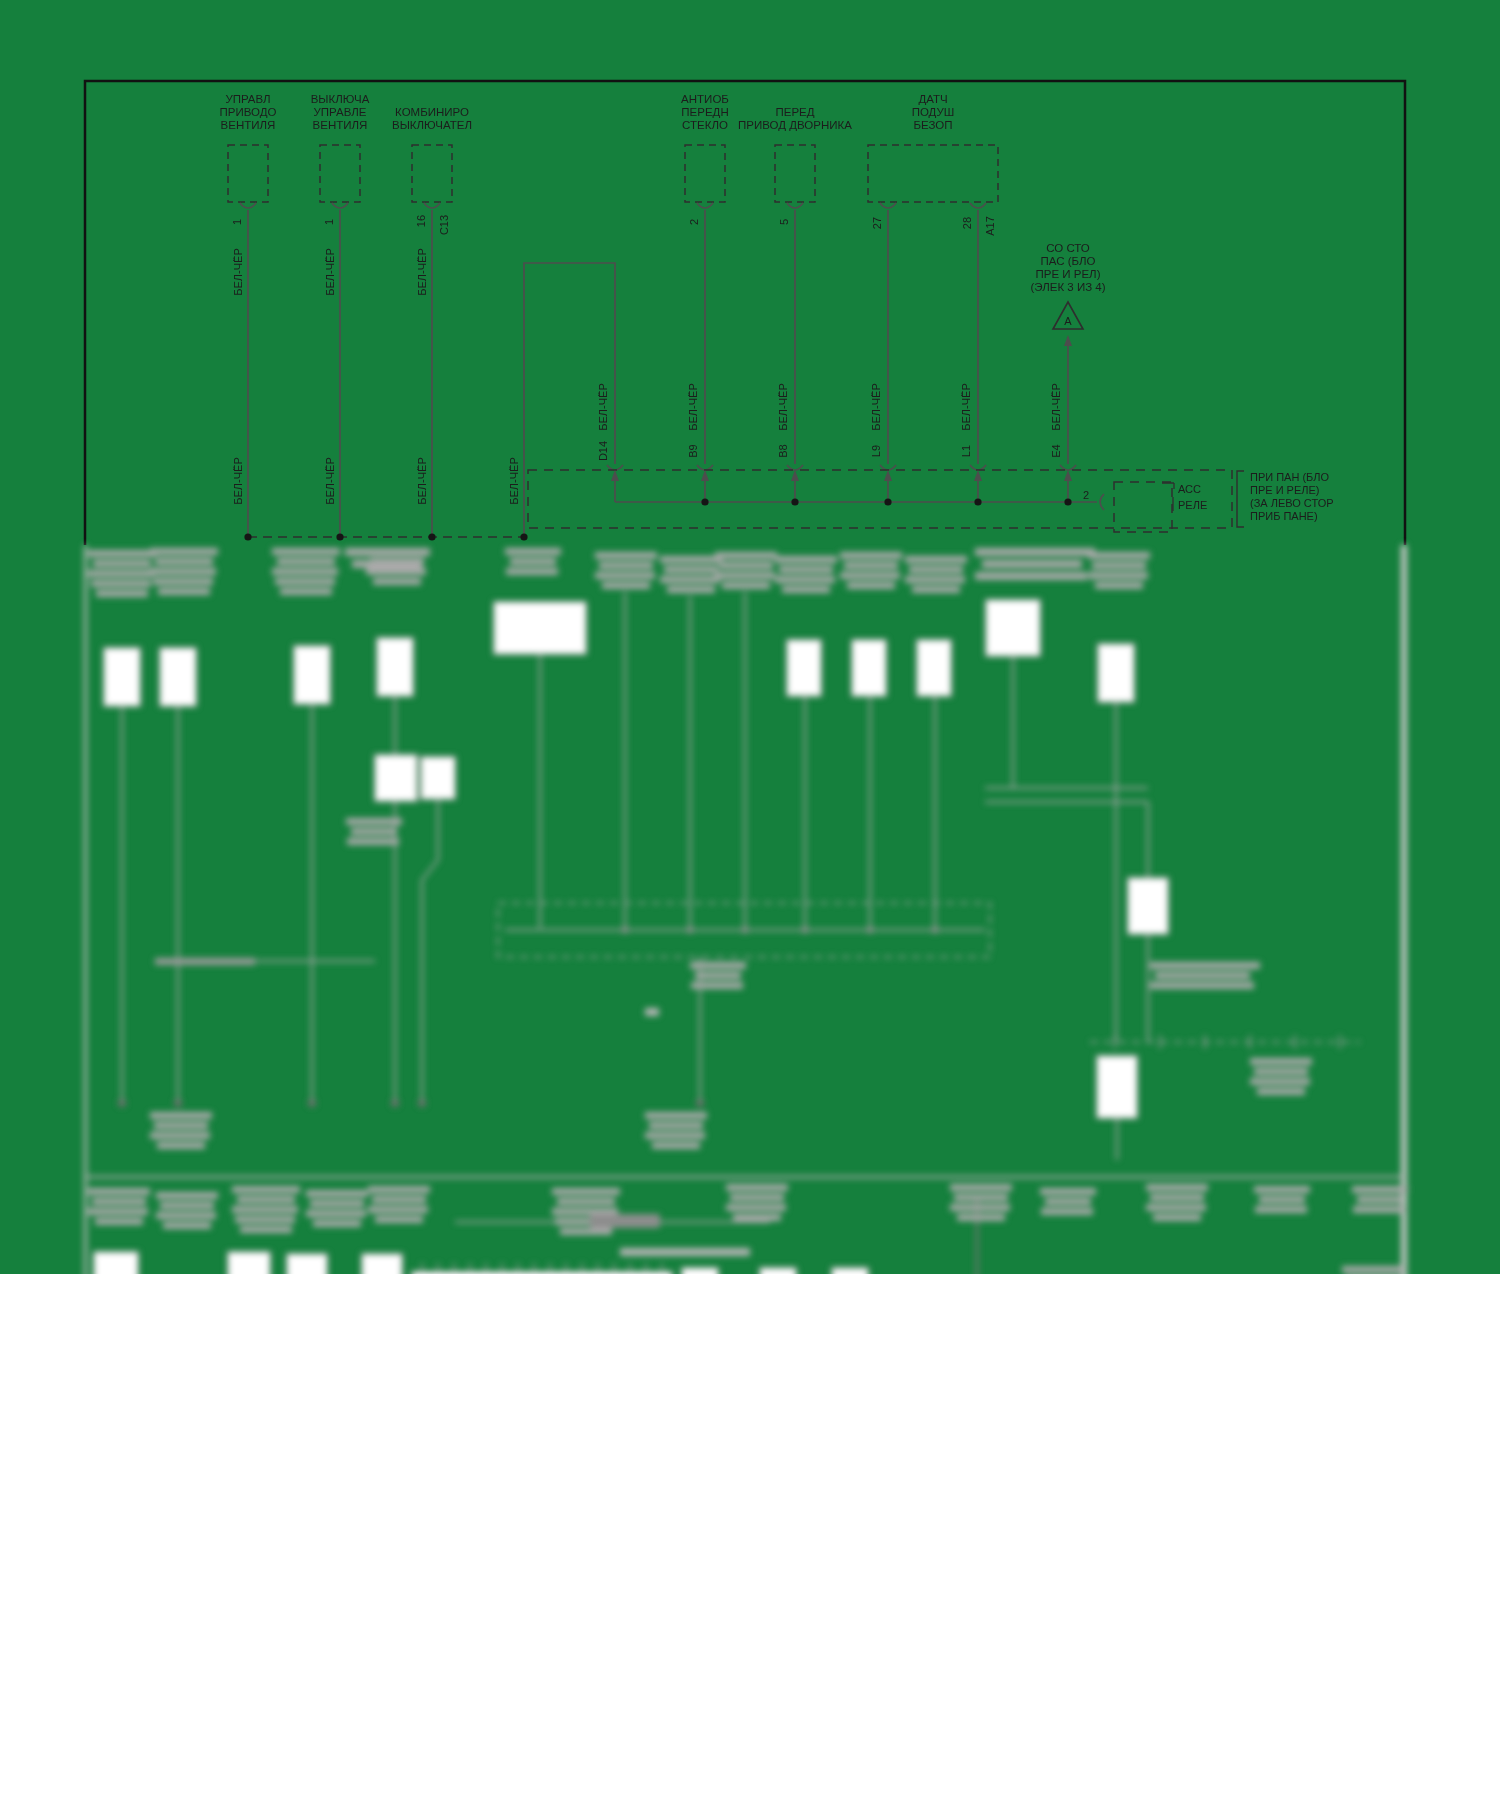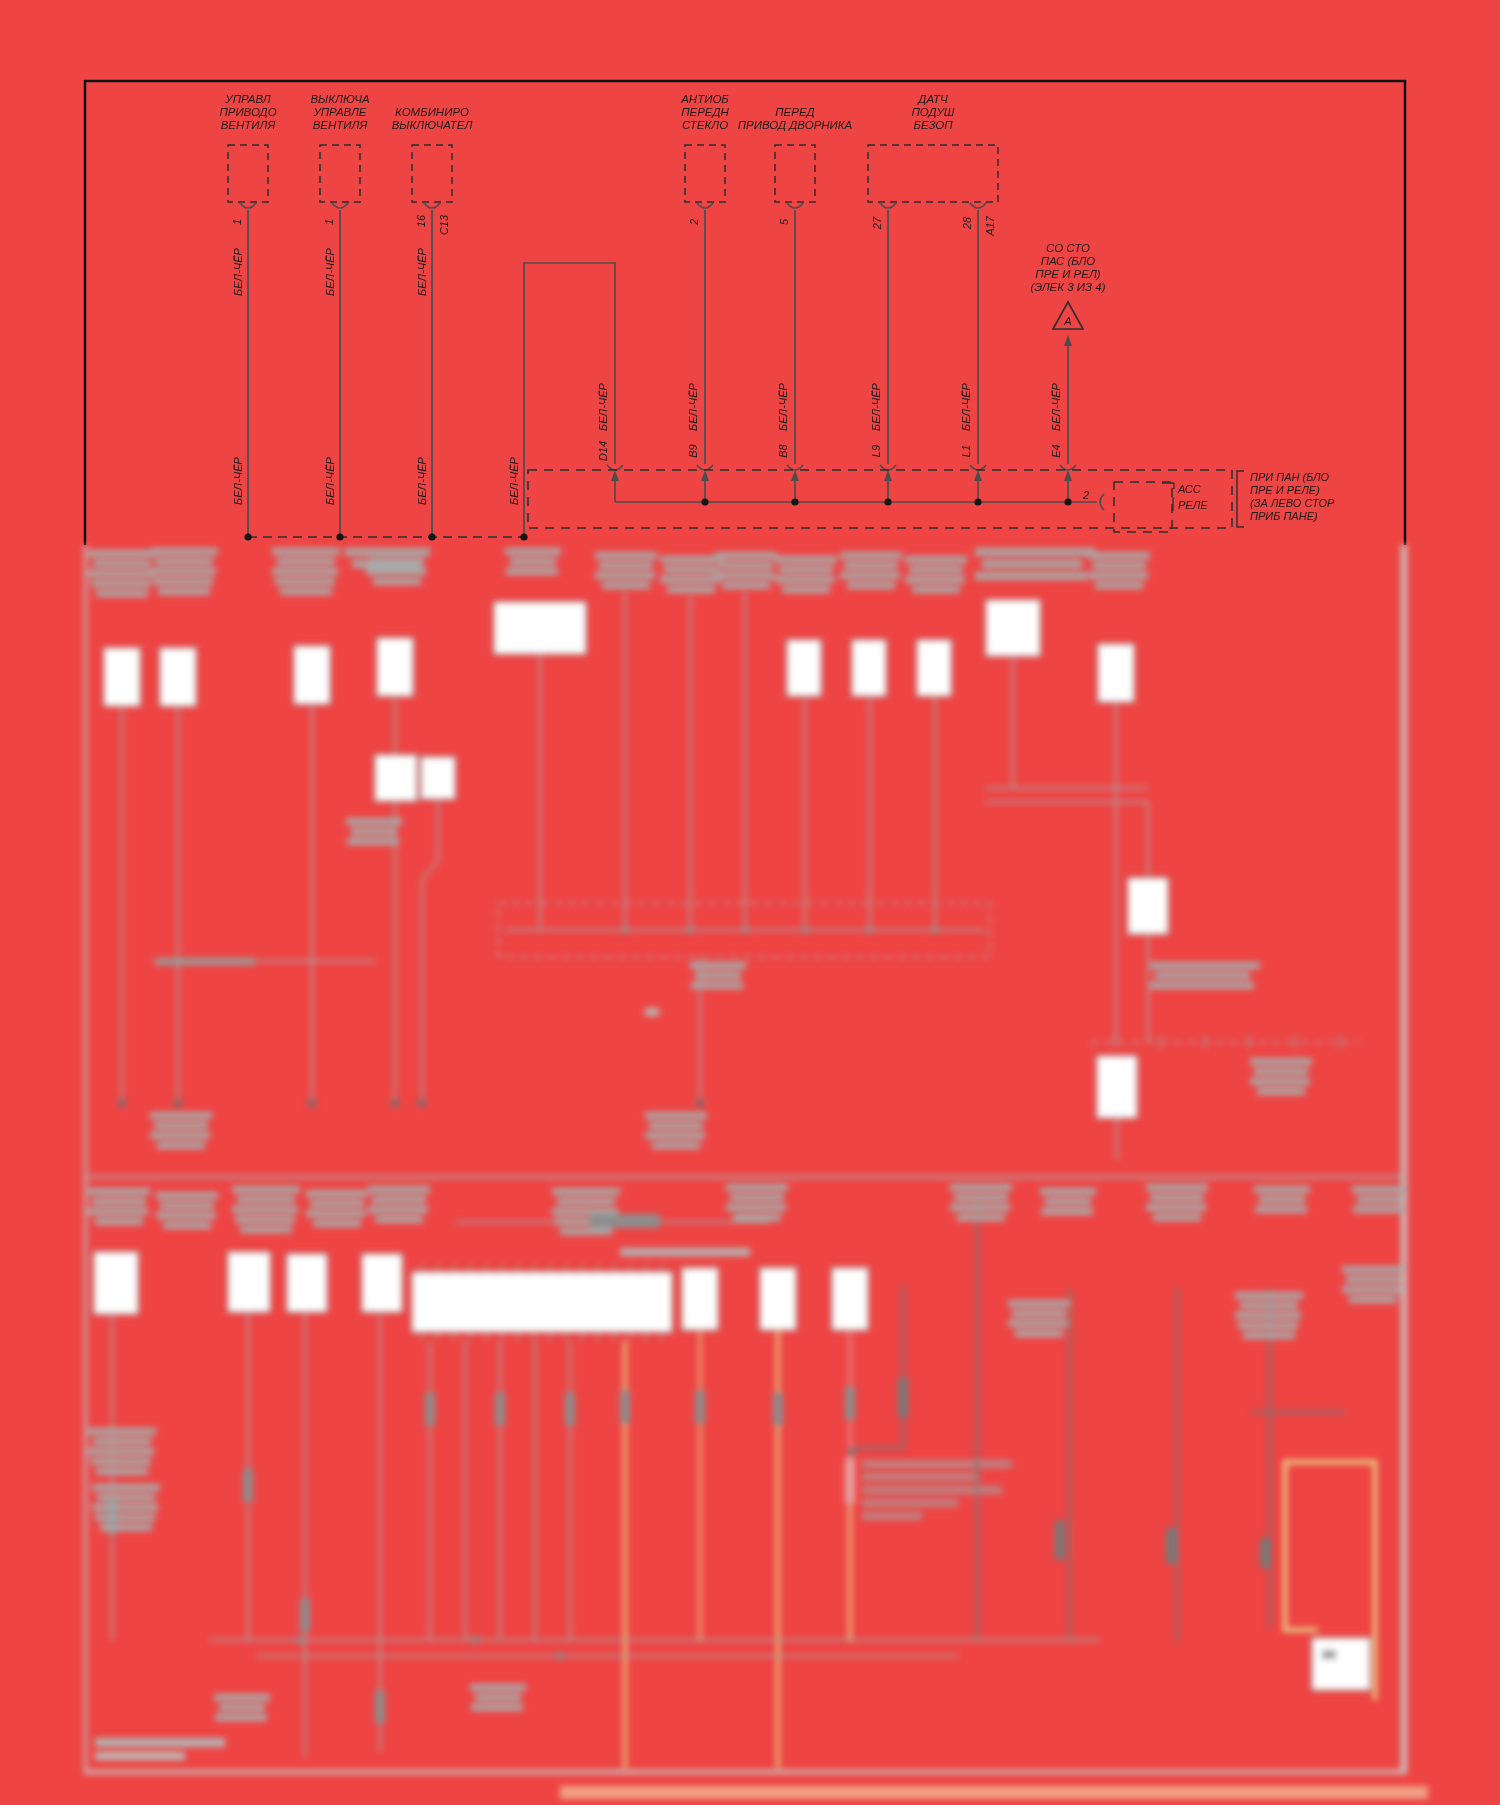--- a/index.html
+++ b/index.html
@@ -1,18 +1,18 @@
 <!DOCTYPE html>
 <html><head>
 <meta charset="utf-8">
 <style>
   html,body{margin:0;padding:0;background:#ffffff;}
   .canvas{
-    position:relative;width:1500px;height:1805px;background:#ef4444;
-    font-family:"Liberation Sans", sans-serif;overflow:hidden;font-style:italic;
+    position:relative;width:1500px;height:1274px;background:#15803d;
+    font-family:"Liberation Sans", sans-serif;overflow:hidden;
   }
   svg{position:absolute;left:0;top:0;}
   text{font-family:"Liberation Sans", sans-serif;font-size:11.5px;fill:#1c1c1c;}
   .rot{font-size:11px;}
   .wire{stroke:#4d4d4d;stroke-width:1.7;fill:none;}
   .dashbox{fill:none;stroke:#2e2e2e;stroke-width:1.5;stroke-dasharray:7 5;}
   .busbox{fill:none;stroke:#2e2e2e;stroke-width:1.5;stroke-dasharray:9 7;}
   .frame{fill:none;stroke:#111;stroke-width:2.5;}
   .ctr{text-anchor:middle;}
   .bw{stroke:#a6a6a6;stroke-width:2;fill:none;}

